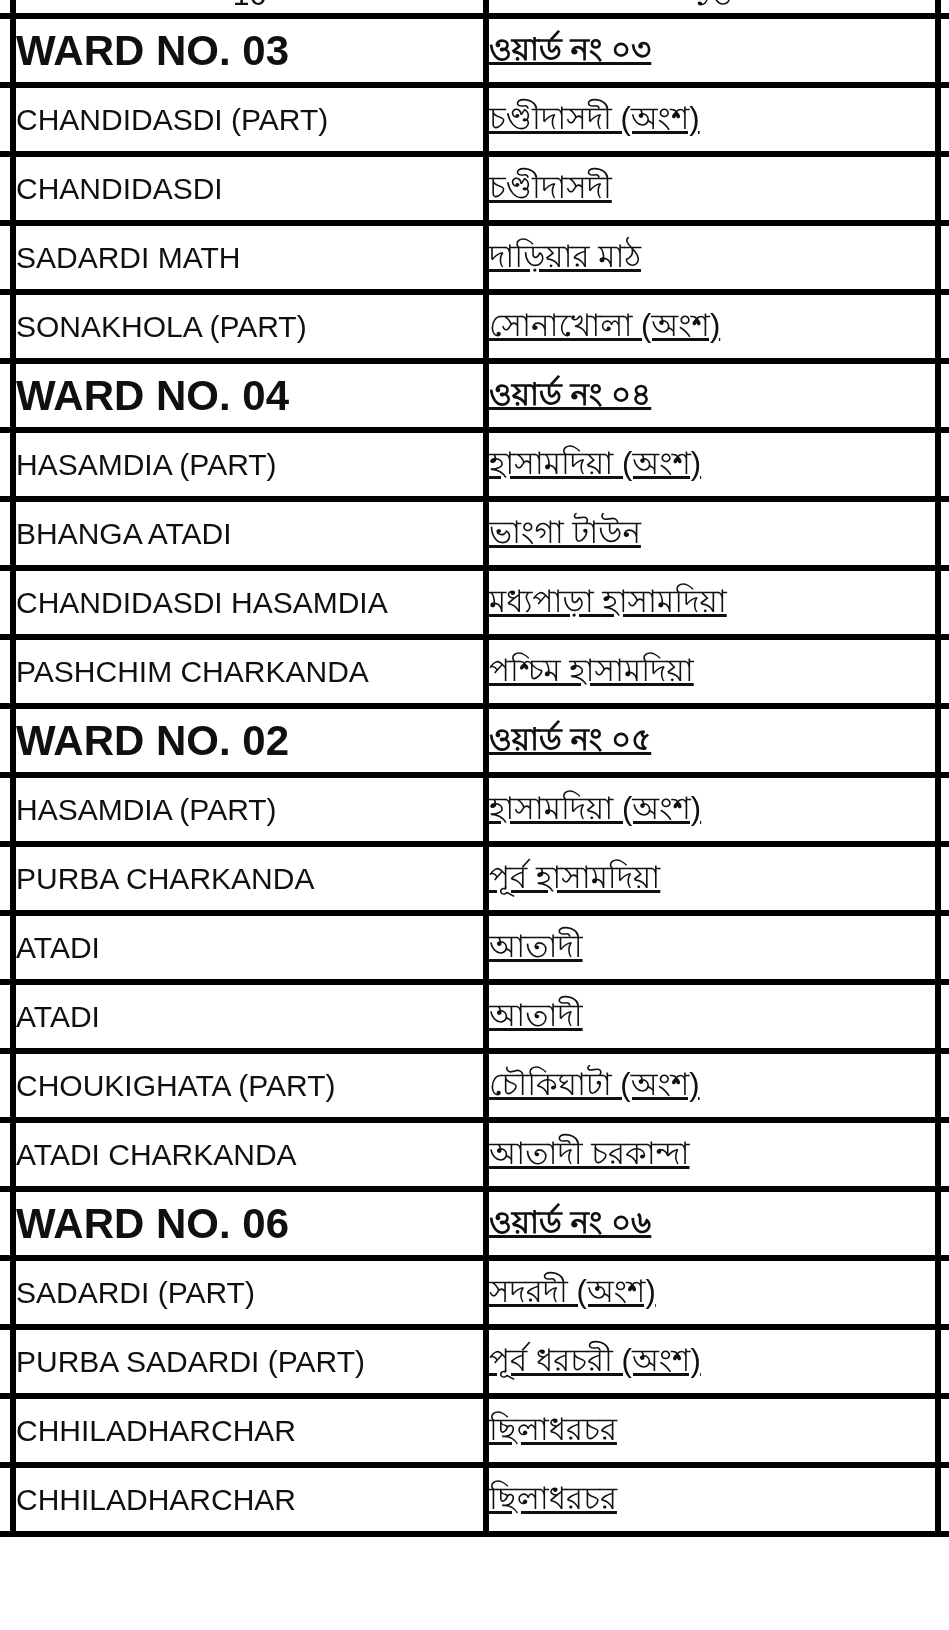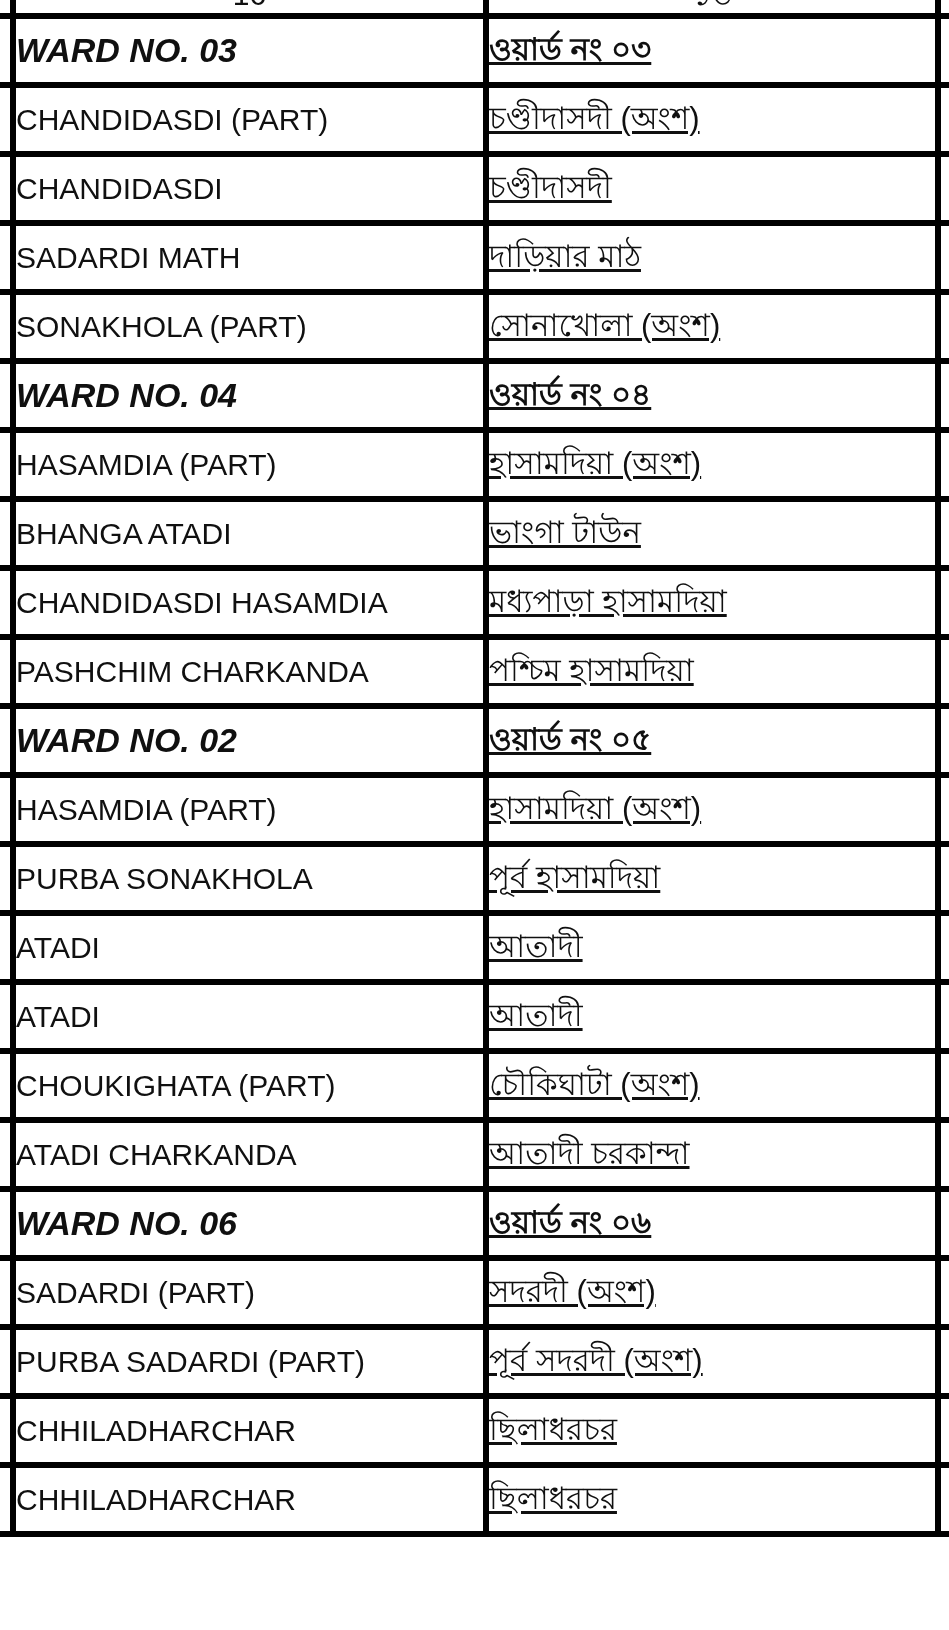--- a/index.html
+++ b/index.html
@@ -33,21 +33,21 @@
   td.cell-en {
     font-size: 30px;
     letter-spacing: 0px;
     padding-left: 9px;
   }
   td.cell-bn {
     font-size: 31px;
     padding-left: 7px;
     text-decoration: underline;
   }
-  tr.bold td.cell-en { font-weight: 700; font-size: 34px; font-style: italic; }
+  tr.bold td.cell-en { font-weight: 700; font-size: 42px; }
   tr.bold td.cell-bn { font-weight: 700; }
   tr.clipped-row td {
     position: relative;
     height: 63px;
   }
   .clipped-frag {
     position: absolute;
     left: 0;
     right: 0;
     bottom: 3px;
@@ -145,21 +145,21 @@
     <td class="cell-sliver"></td>
   </tr>
       <tr>
     <td class="cell-sliver"></td>
     <td class="cell-en">HASAMDIA (PART)</td>
     <td class="cell-bn">হাসামদিয়া (অংশ)</td>
     <td class="cell-sliver"></td>
   </tr>
       <tr>
     <td class="cell-sliver"></td>
-    <td class="cell-en">PURBA SONAKHOLA</td>
+    <td class="cell-en">PURBA CHARKANDA</td>
     <td class="cell-bn">পূর্ব হাসামদিয়া</td>
     <td class="cell-sliver"></td>
   </tr>
       <tr>
     <td class="cell-sliver"></td>
     <td class="cell-en">ATADI</td>
     <td class="cell-bn">আতাদী</td>
     <td class="cell-sliver"></td>
   </tr>
       <tr>
@@ -188,21 +188,21 @@
   </tr>
       <tr>
     <td class="cell-sliver"></td>
     <td class="cell-en">SADARDI (PART)</td>
     <td class="cell-bn">সদরদী (অংশ)</td>
     <td class="cell-sliver"></td>
   </tr>
       <tr>
     <td class="cell-sliver"></td>
     <td class="cell-en">PURBA SADARDI (PART)</td>
-    <td class="cell-bn">পূর্ব সদরদী (অংশ)</td>
+    <td class="cell-bn">পূর্ব ধরচরী (অংশ)</td>
     <td class="cell-sliver"></td>
   </tr>
       <tr>
     <td class="cell-sliver"></td>
     <td class="cell-en">CHHILADHARCHAR</td>
     <td class="cell-bn">ছিলাধরচর</td>
     <td class="cell-sliver"></td>
   </tr>
       <tr>
     <td class="cell-sliver"></td>

